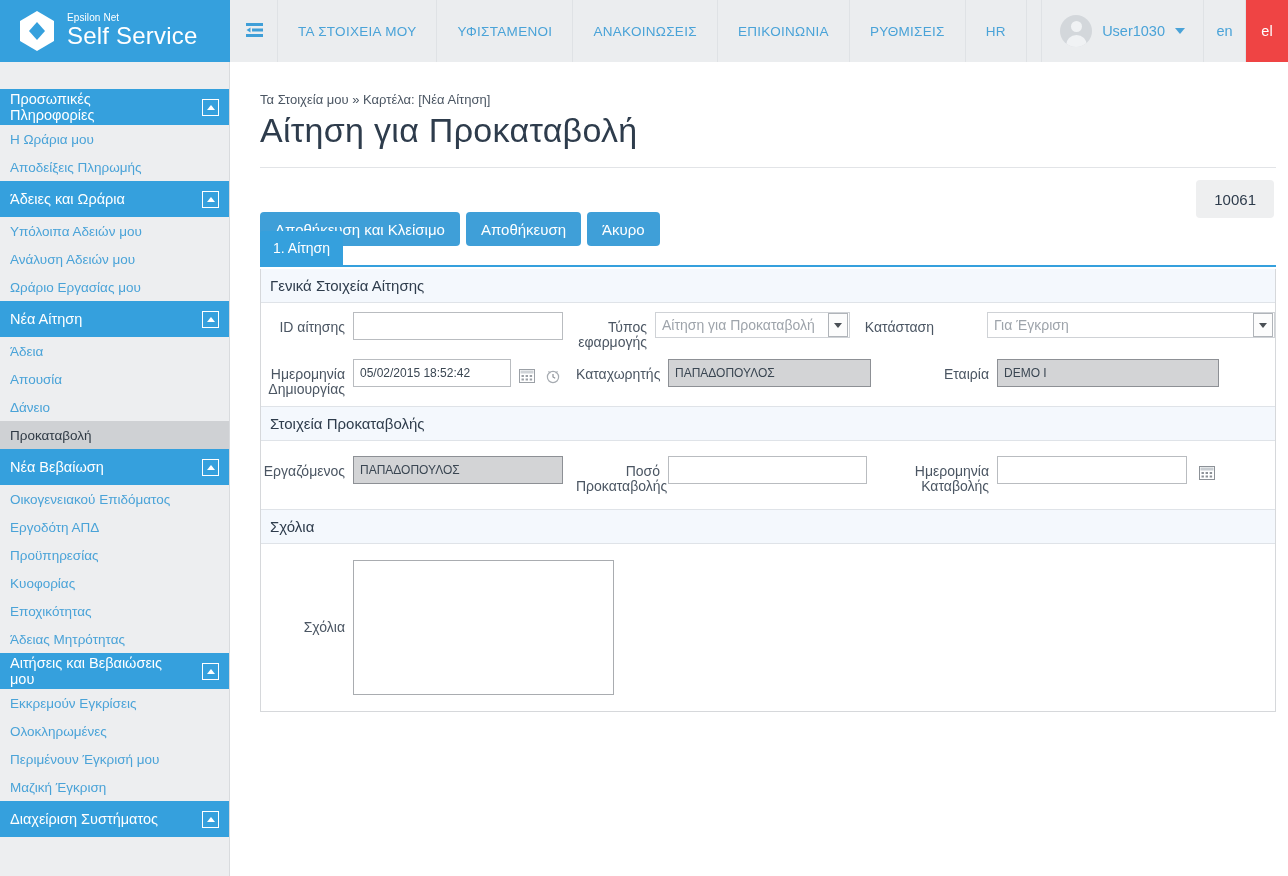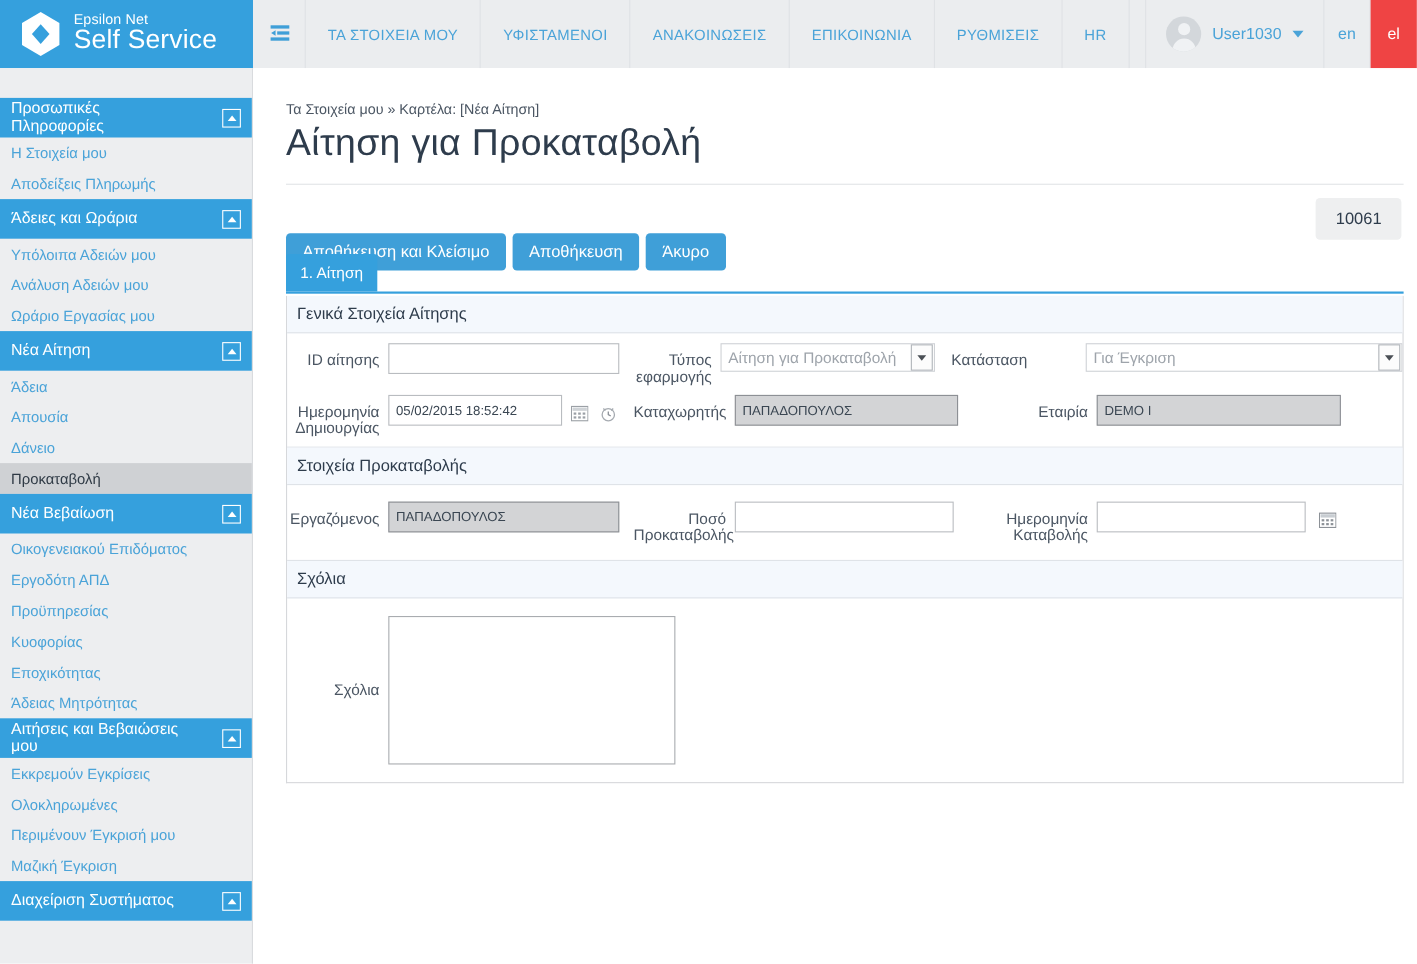--- a/index.html
+++ b/index.html
@@ -28,21 +28,21 @@
     flex: 0 0 230px;
   }
   #brand-logo {
     width: 38px; height: 42px;
     position: relative; flex: 0 0 38px;
     margin-right: 11px;
   }
   #brand-text { line-height: 1; padding-bottom: 2px; }
   #brand-text .l1 {
     display: block; color: #ffffff;
-    font-size: 13px; letter-spacing: .1px; margin-bottom: 1px;
+    font-size: 10px; letter-spacing: .1px; margin-bottom: 1px;
   }
   #brand-text .l2 {
     display: block; color: #ffffff;
     font-size: 24px; font-weight: 300; letter-spacing: .2px;
   }
 
   #sidebar-toggle {
     width: 48px; flex: 0 0 48px;
     display: flex; align-items: center; justify-content: center;
     border-right: 1px solid #dfe2e5;
@@ -317,21 +317,21 @@
 <div id="sidebar">
   <div id="sidebar-pad"></div>
 
   <div class="sb-group-head">
     <span class="t">Προσωπικές Πληροφορίες</span>
     <span class="sb-collapse">
         <i></i>
       </span>
   </div>
   <div class="sb-item">
-    <span>Η Στοιχεία μου</span>
+    <span>Η Ωράρια μου</span>
   </div>
   <div class="sb-item">
     <span>Αποδείξεις Πληρωμής</span>
   </div>
 
   <div class="sb-group-head">
     <span class="t">Άδειες και Ωράρια</span>
     <span class="sb-collapse">
         <i></i>
       </span>

